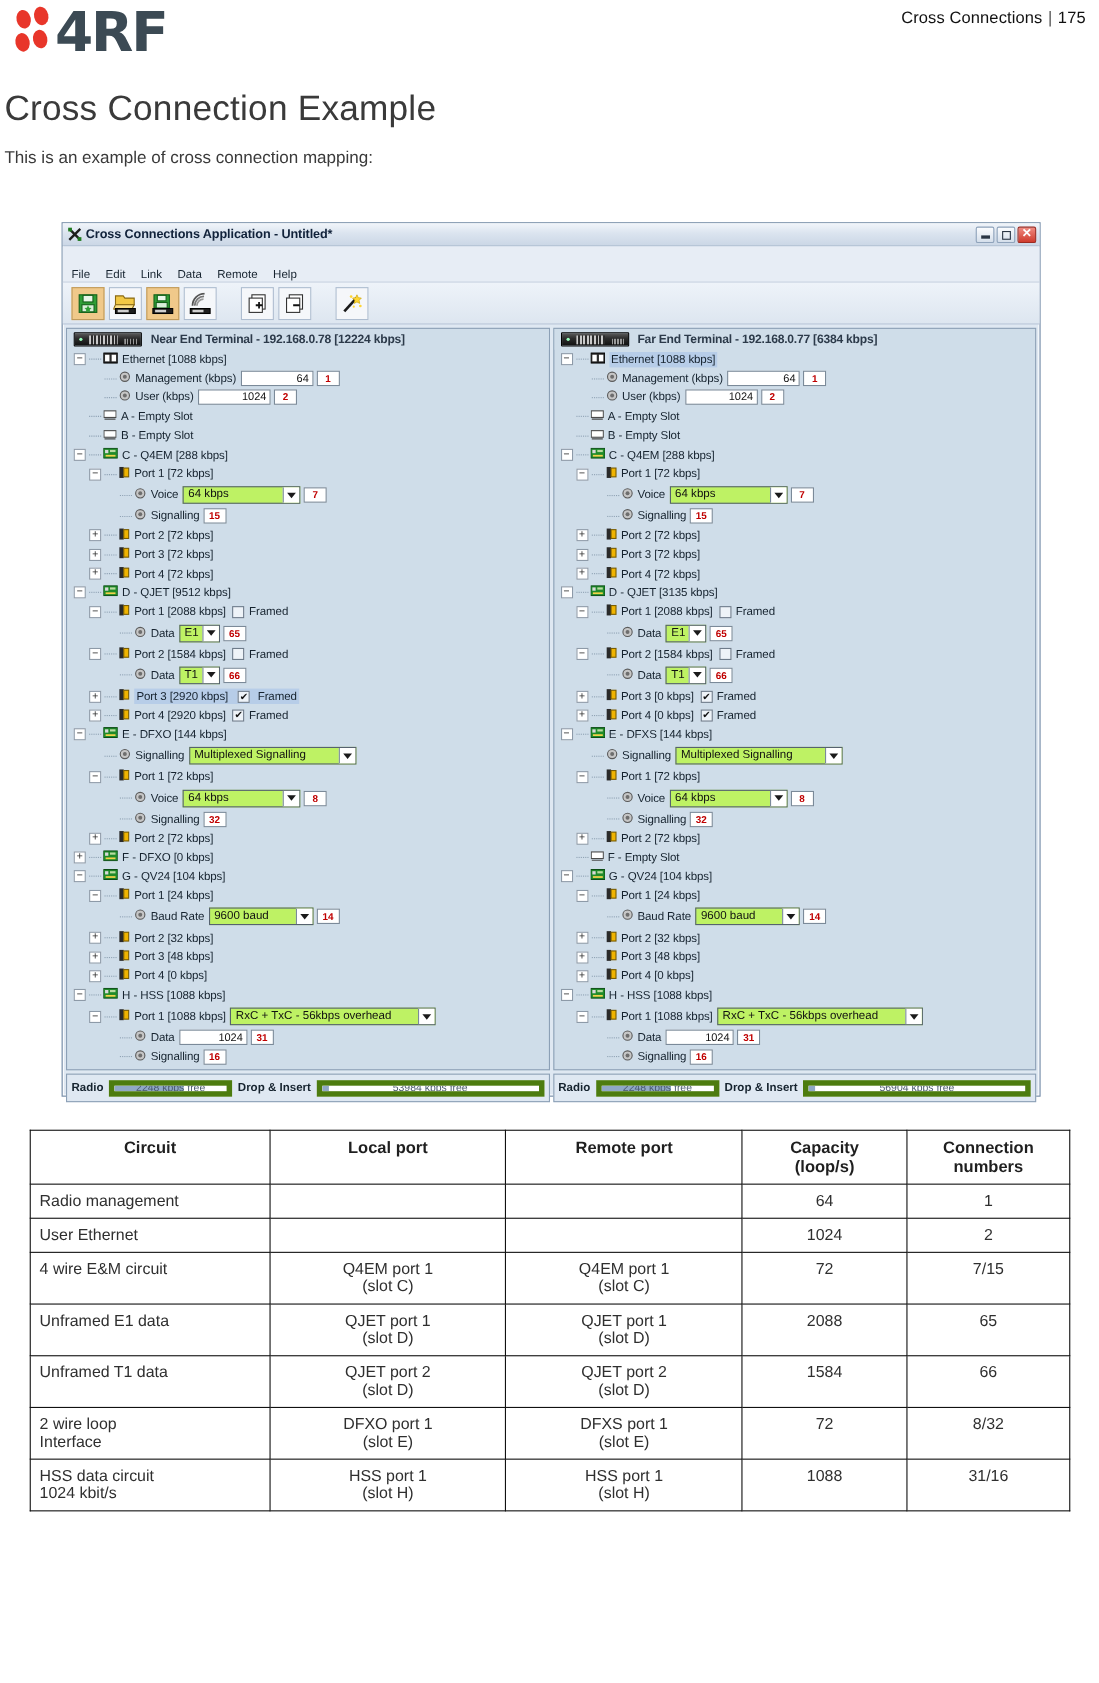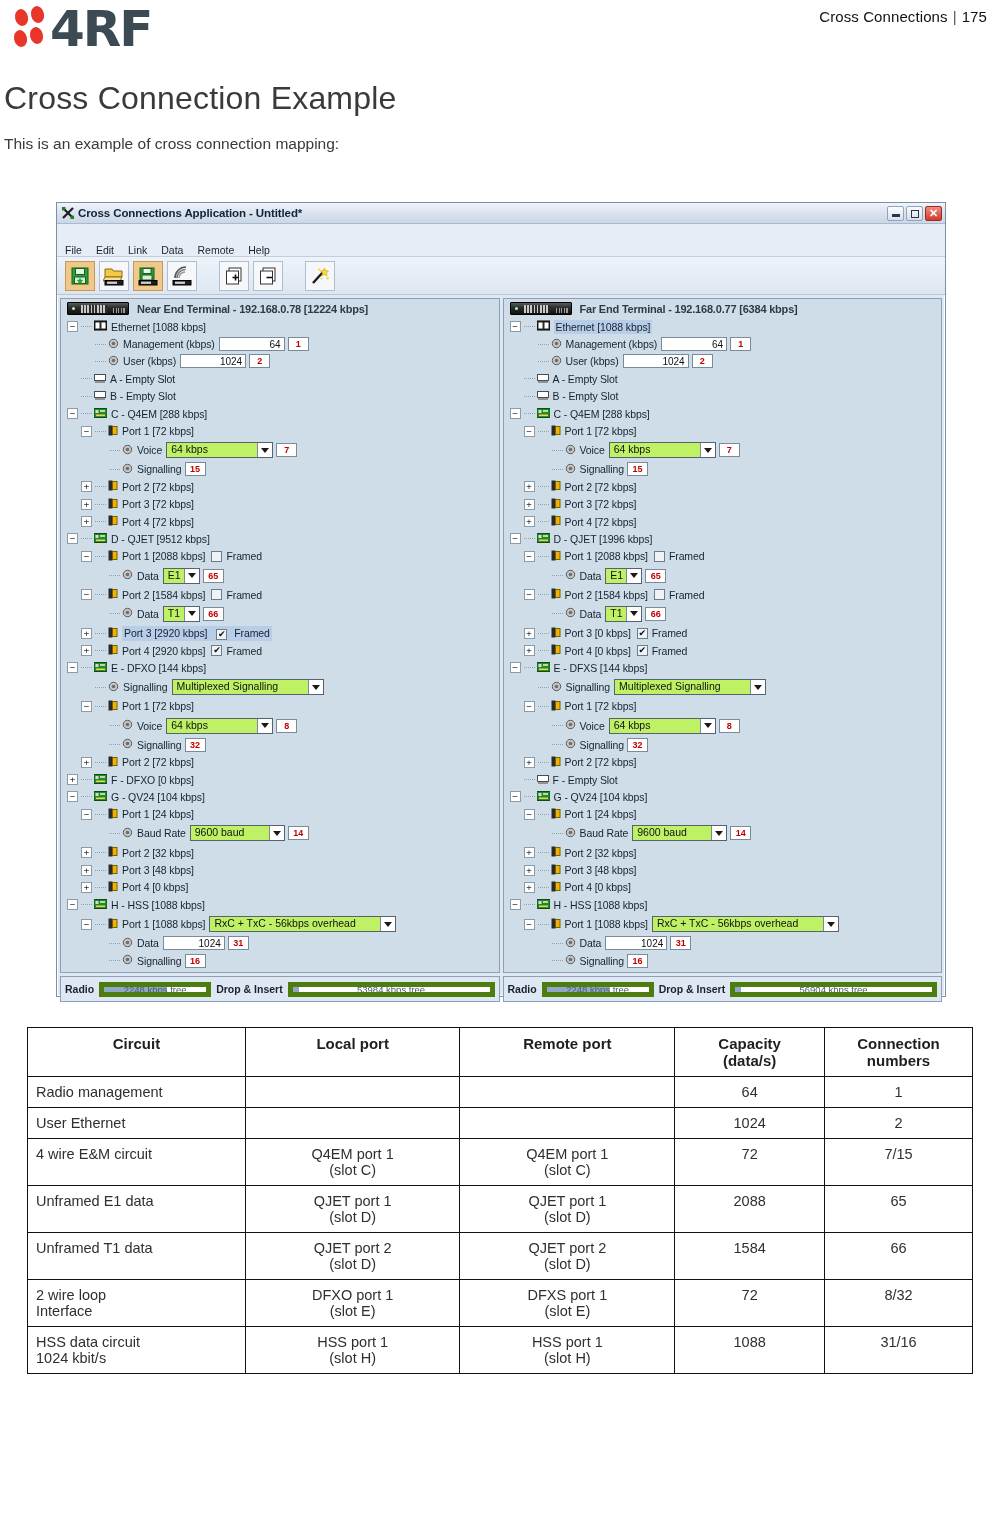--- a/index.html
+++ b/index.html
@@ -1185,21 +1185,21 @@
           <span class="tog">−</span>
           <span class="guide"></span>
           <span class="ic">
             <svg width="13" height="10" viewBox="0 0 13 10">
                 <rect x="0" y="0.5" width="13" height="9" fill="#1f8b2a" stroke="#0c4c14"></rect>
                 <rect x="1.5" y="2" width="3" height="3" fill="#d9d9d9"></rect>
                 <rect x="6" y="2" width="5" height="2" fill="#b9dca0"></rect>
                 <rect x="2" y="6.5" width="9" height="1.6" fill="#f2d24a"></rect>
               </svg>
           </span>
-          <span class="lbl">D - QJET [1996 kbps]</span>
+          <span class="lbl">D - QJET [3135 kbps]</span>
         </div>
         <div class="row">
           <span class="ind" style="width:16px"></span>
           <span class="tog">−</span>
           <span class="guide"></span>
           <span class="ic">
             <svg width="10" height="11" viewBox="0 0 10 11">
                 <rect x="0.5" y="0.5" width="4" height="10" fill="#2a2a2a"></rect>
                 <rect x="4.5" y="1.5" width="4.5" height="8" fill="#f0b400" stroke="#7a5d00"></rect>
               </svg>
@@ -1546,21 +1546,21 @@
 </div>
 
 <table class="data-table">
   <thead>
     <tr>
       <th class="col-circuit">Circuit</th>
       <th class="col-local">Local port</th>
       <th class="col-remote">Remote port</th>
       <th class="col-cap">
         <span class="sub">Capacity</span>
-        <span class="sub">(data/s)</span>
+        <span class="sub">(loop/s)</span>
       </th>
       <th class="col-conn">
         <span class="sub">Connection</span>
         <span class="sub">numbers</span>
       </th>
     </tr>
   </thead>
   <tbody>
     <tr>
       <td class="l">

